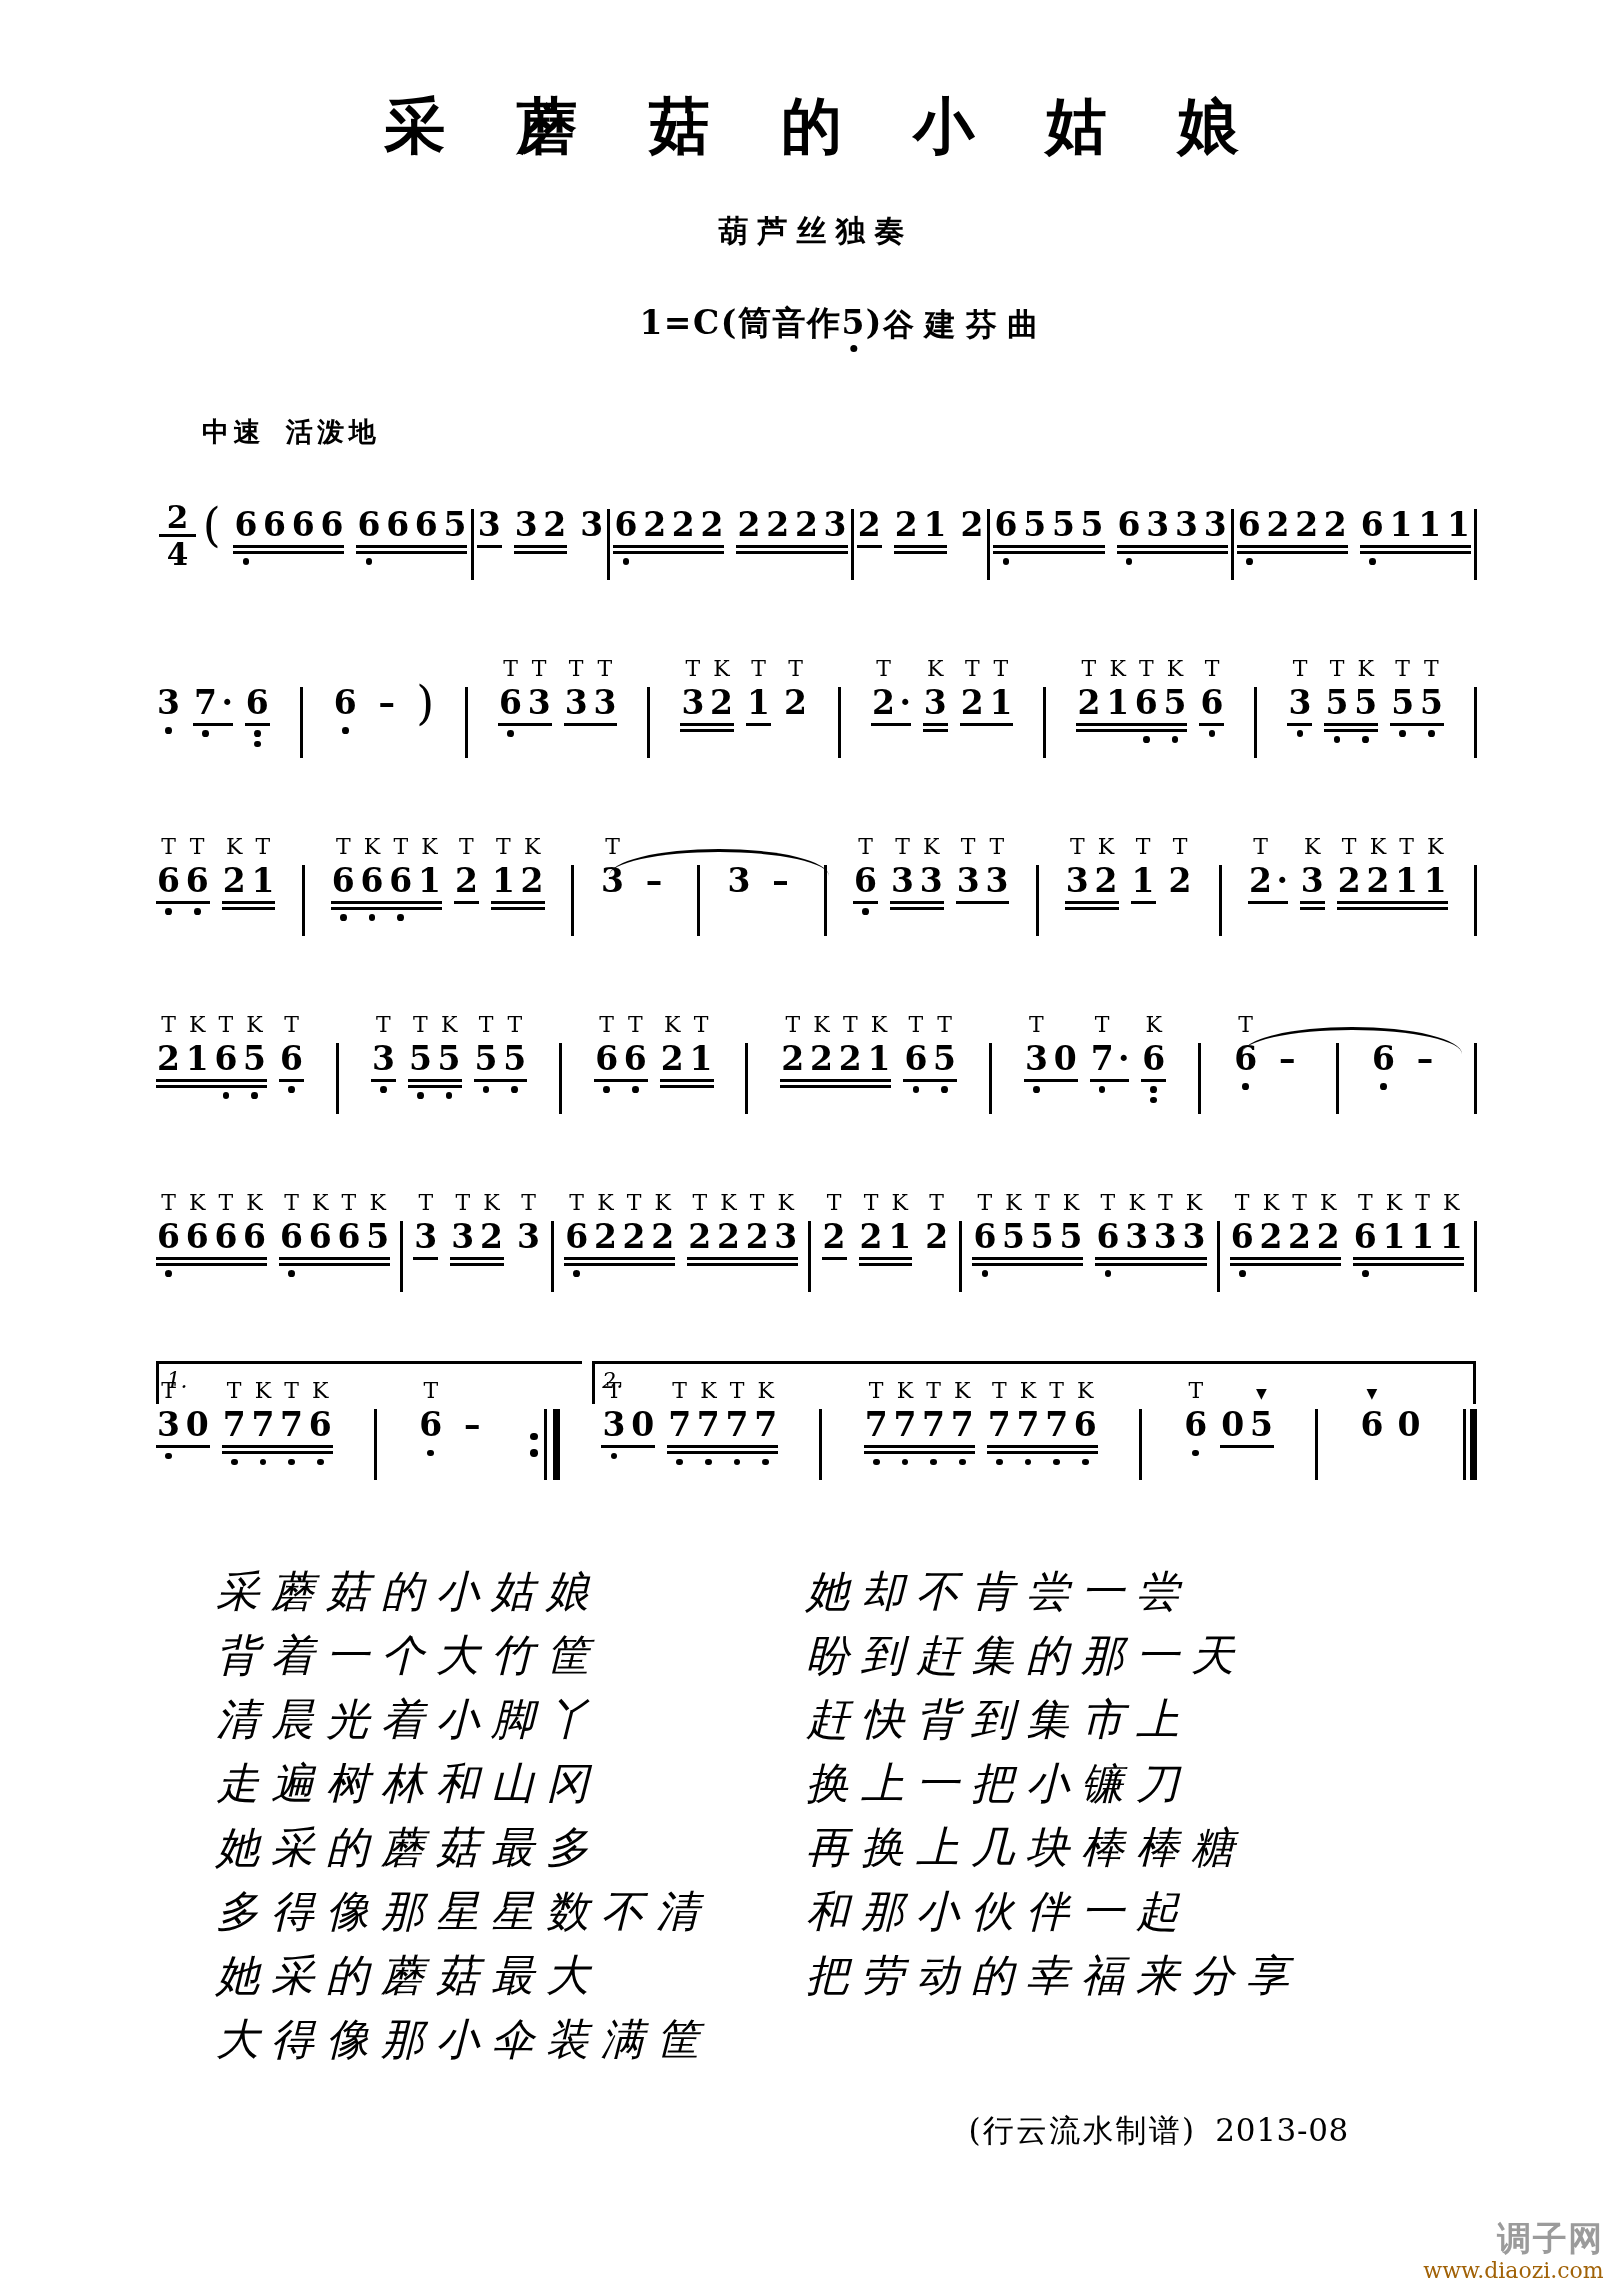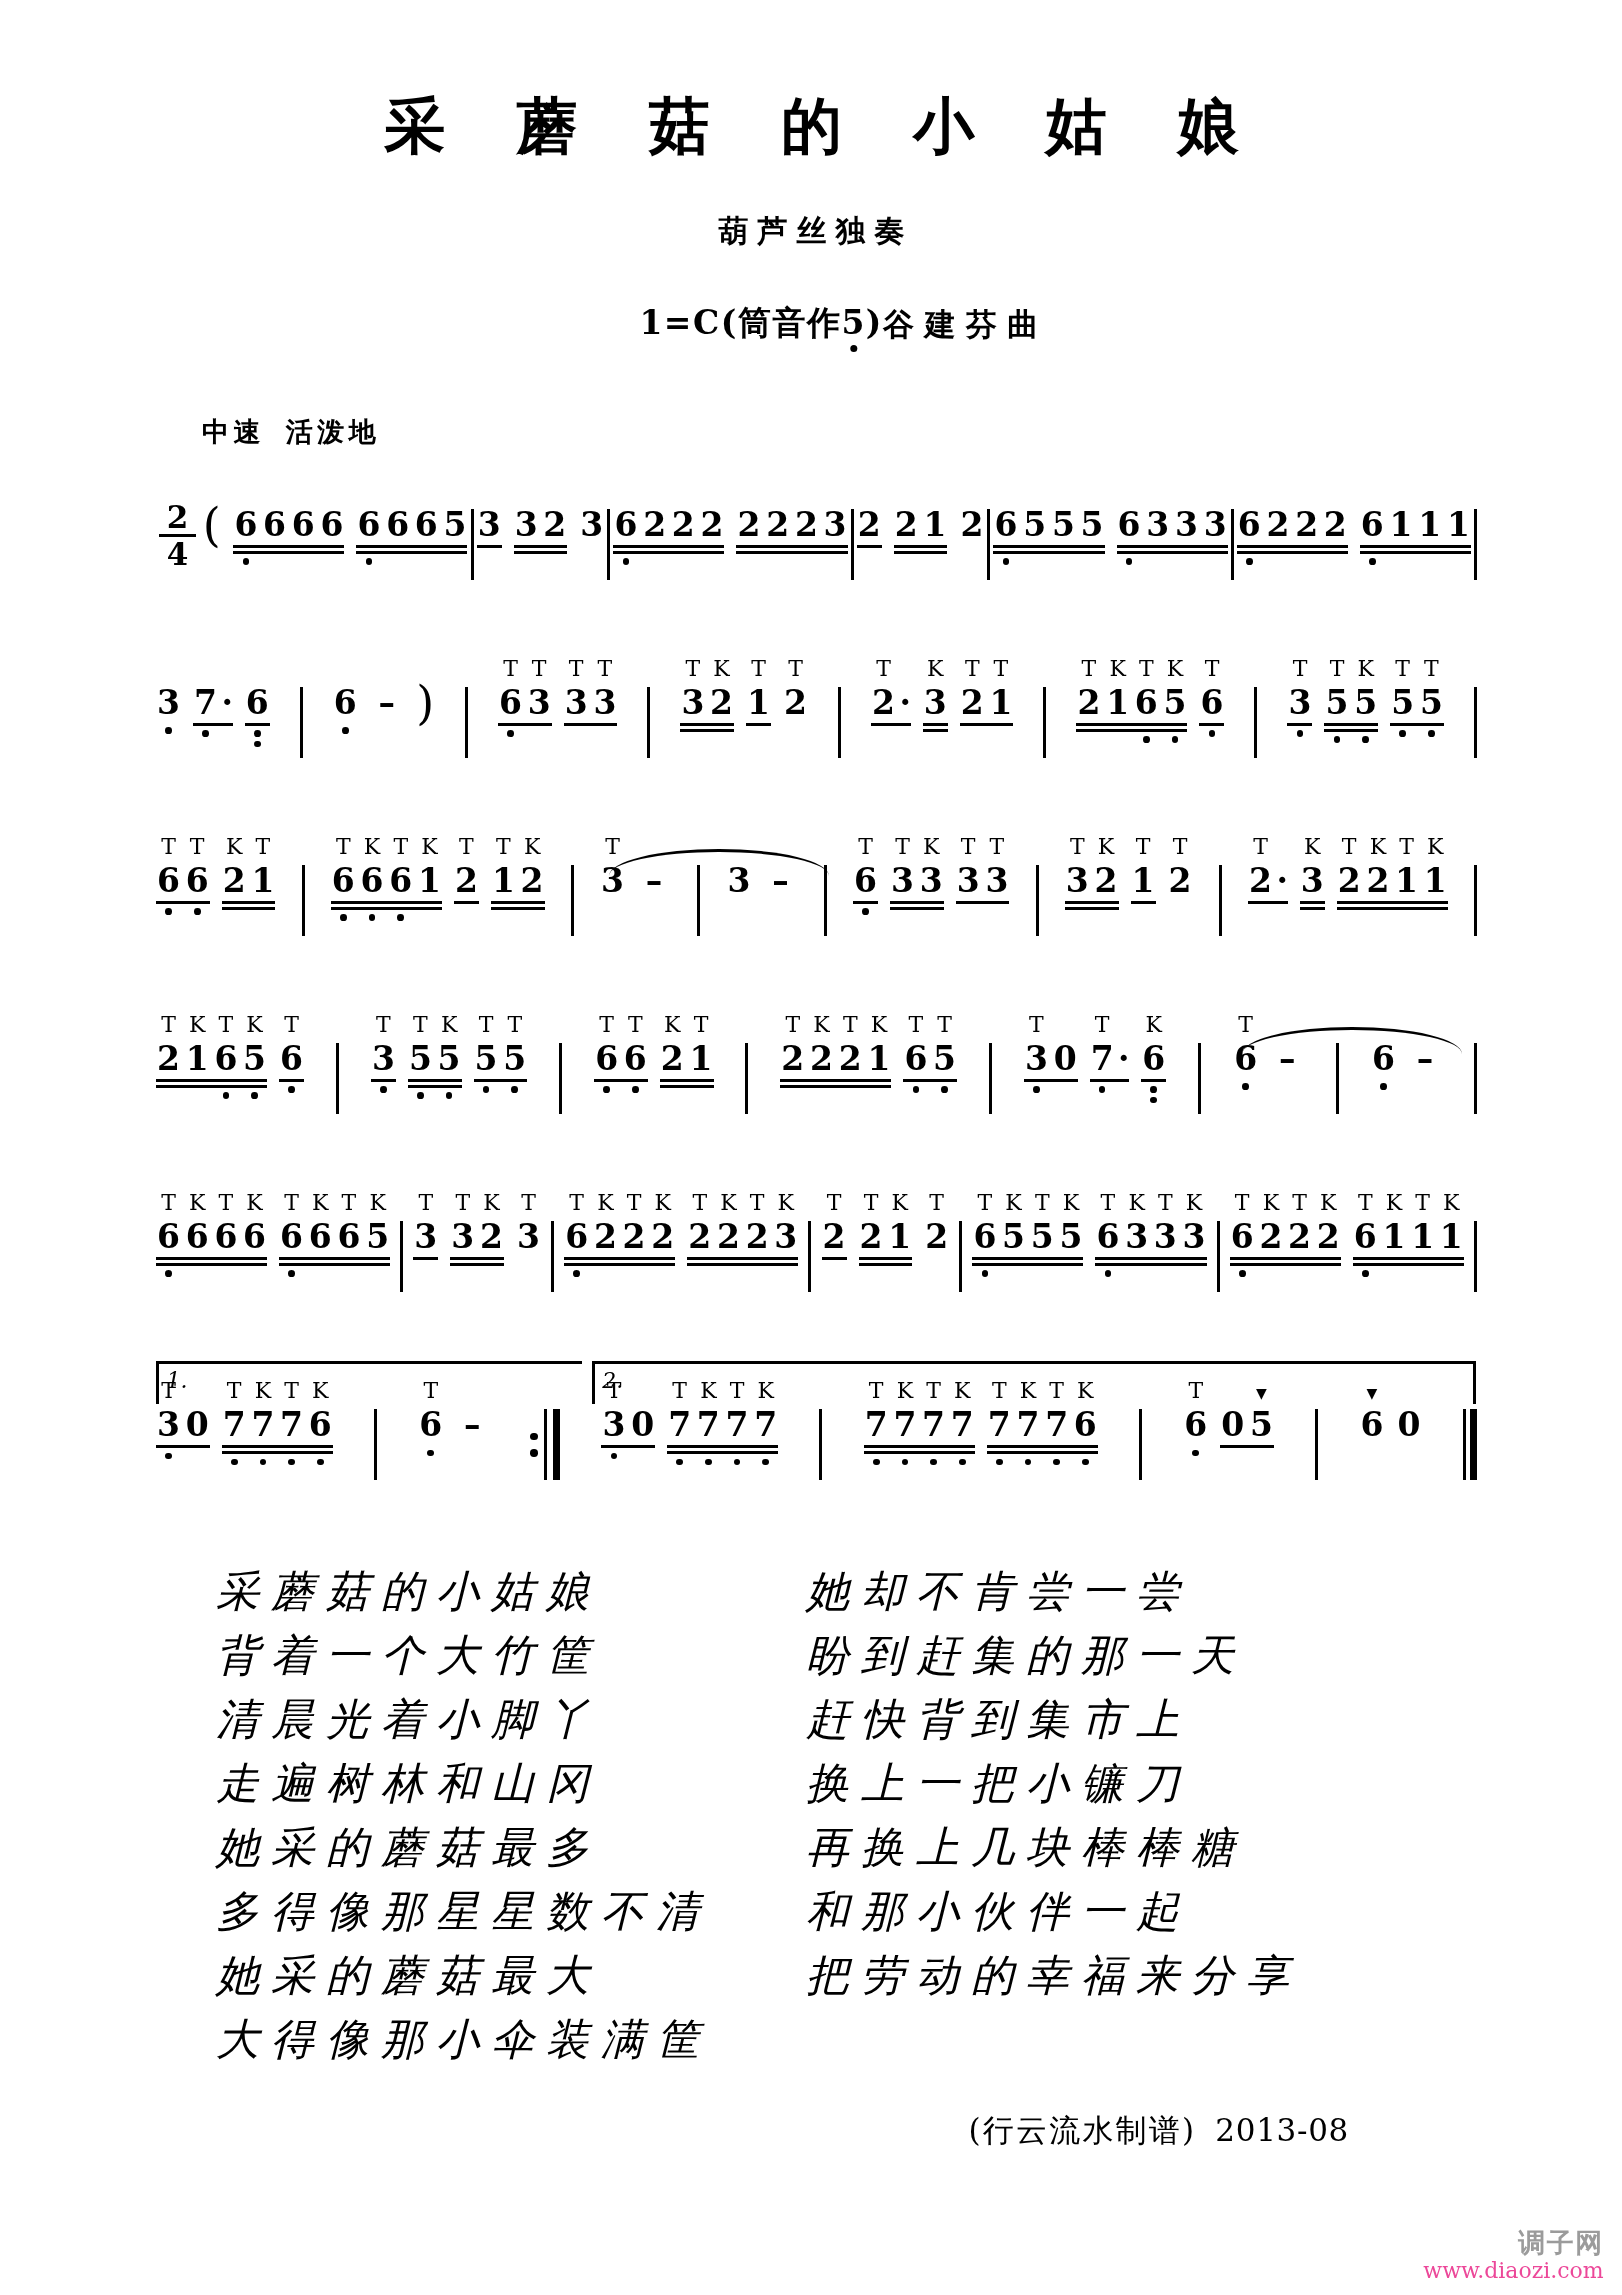--- a/index.html
+++ b/index.html
@@ -59,22 +59,22 @@
   .volta-label{font-style:italic;font-size:22px;padding:4.5px 0 0 7.4px;display:inline-block;font-family:"DejaVu Serif",serif;}
   
   .lyrics{display:flex;margin:89px 0 0 216px;gap:95px;}
   .lyr-col{display:flex;flex-direction:column;gap:19px;}
   .lyric-line{font-size:43px;font-style:italic;letter-spacing:12px;line-height:45px;white-space:nowrap;
               font-family:"DejaVu Serif",serif;}
   
   .footer{margin:48px 274px 0 0;text-align:right;font-size:31px;letter-spacing:2.2px;}
   .footer .date{margin-left:19px;letter-spacing:0.7px;}
   .watermark{position:absolute;right:19.3px;bottom:12px;text-align:right;color:#9b9b9b;line-height:1.15;}
-  .wm1{font-size:27px;font-weight:bold;letter-spacing:1.5px;}
-  .wm2{font-size:22px;color:#ec4899;}
+  .wm1{font-size:34px;font-weight:bold;letter-spacing:1.5px;}
+  .wm2{font-size:22px;color:#a16207;}
 </style>
 </head>
 <body>
 
 <div class="page">
 
   <div class="title">采 蘑 菇 的 小 姑 娘</div>
   <div class="subtitle">葫芦丝独奏</div>
 
   <div class="keyrow">

